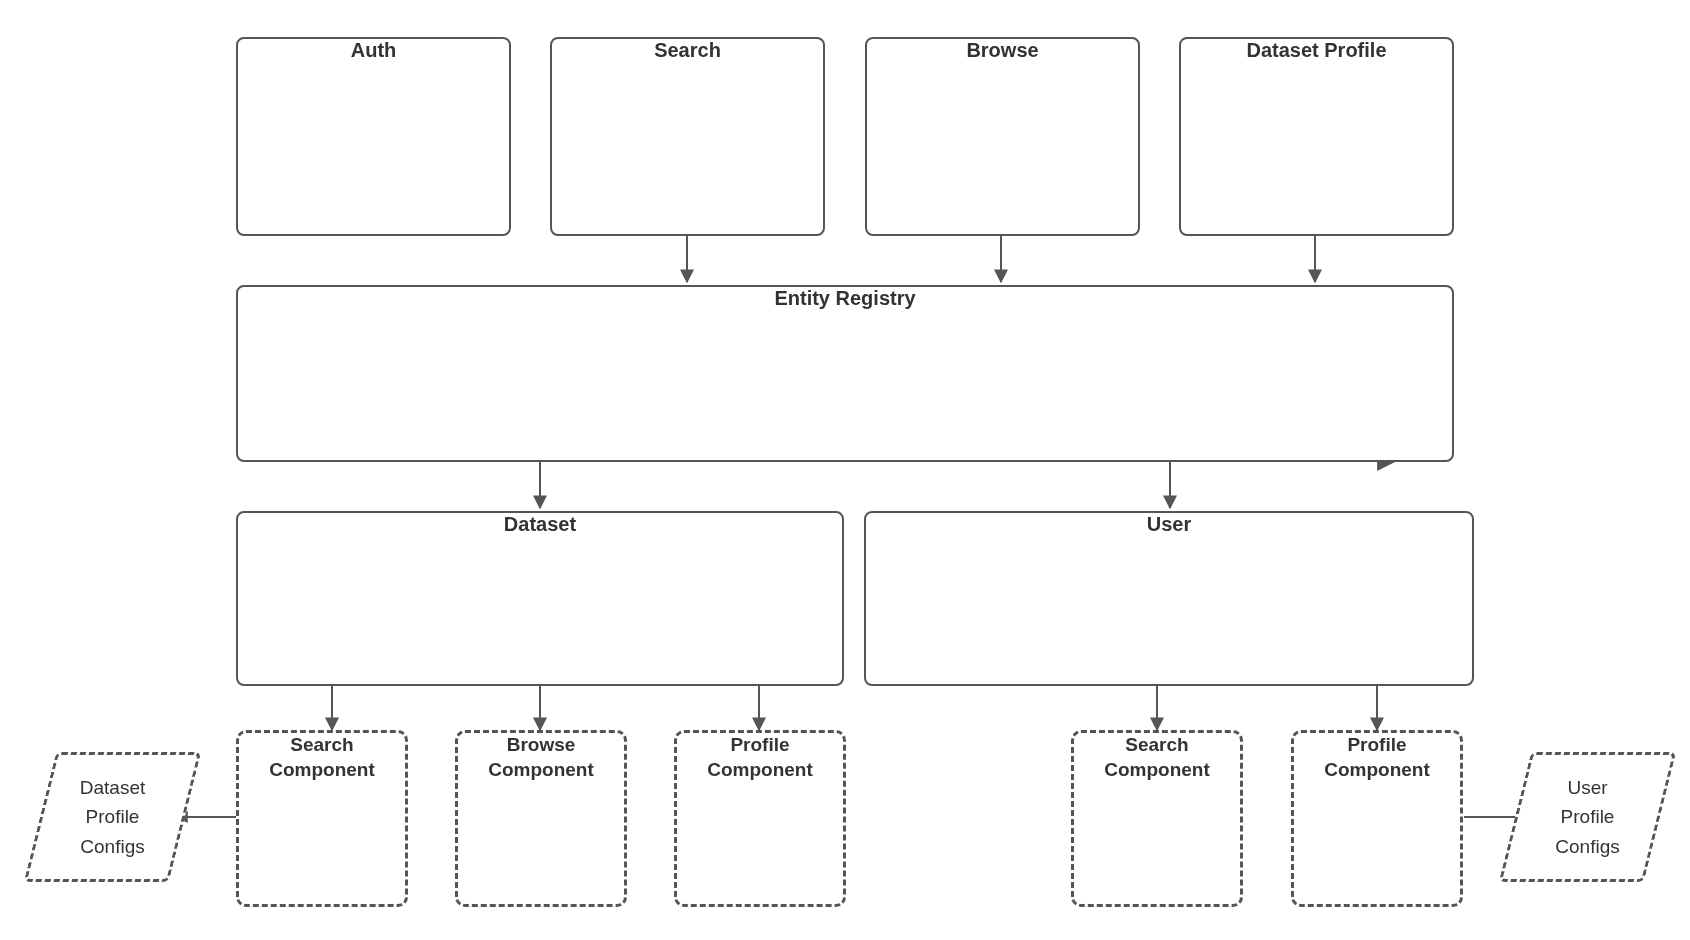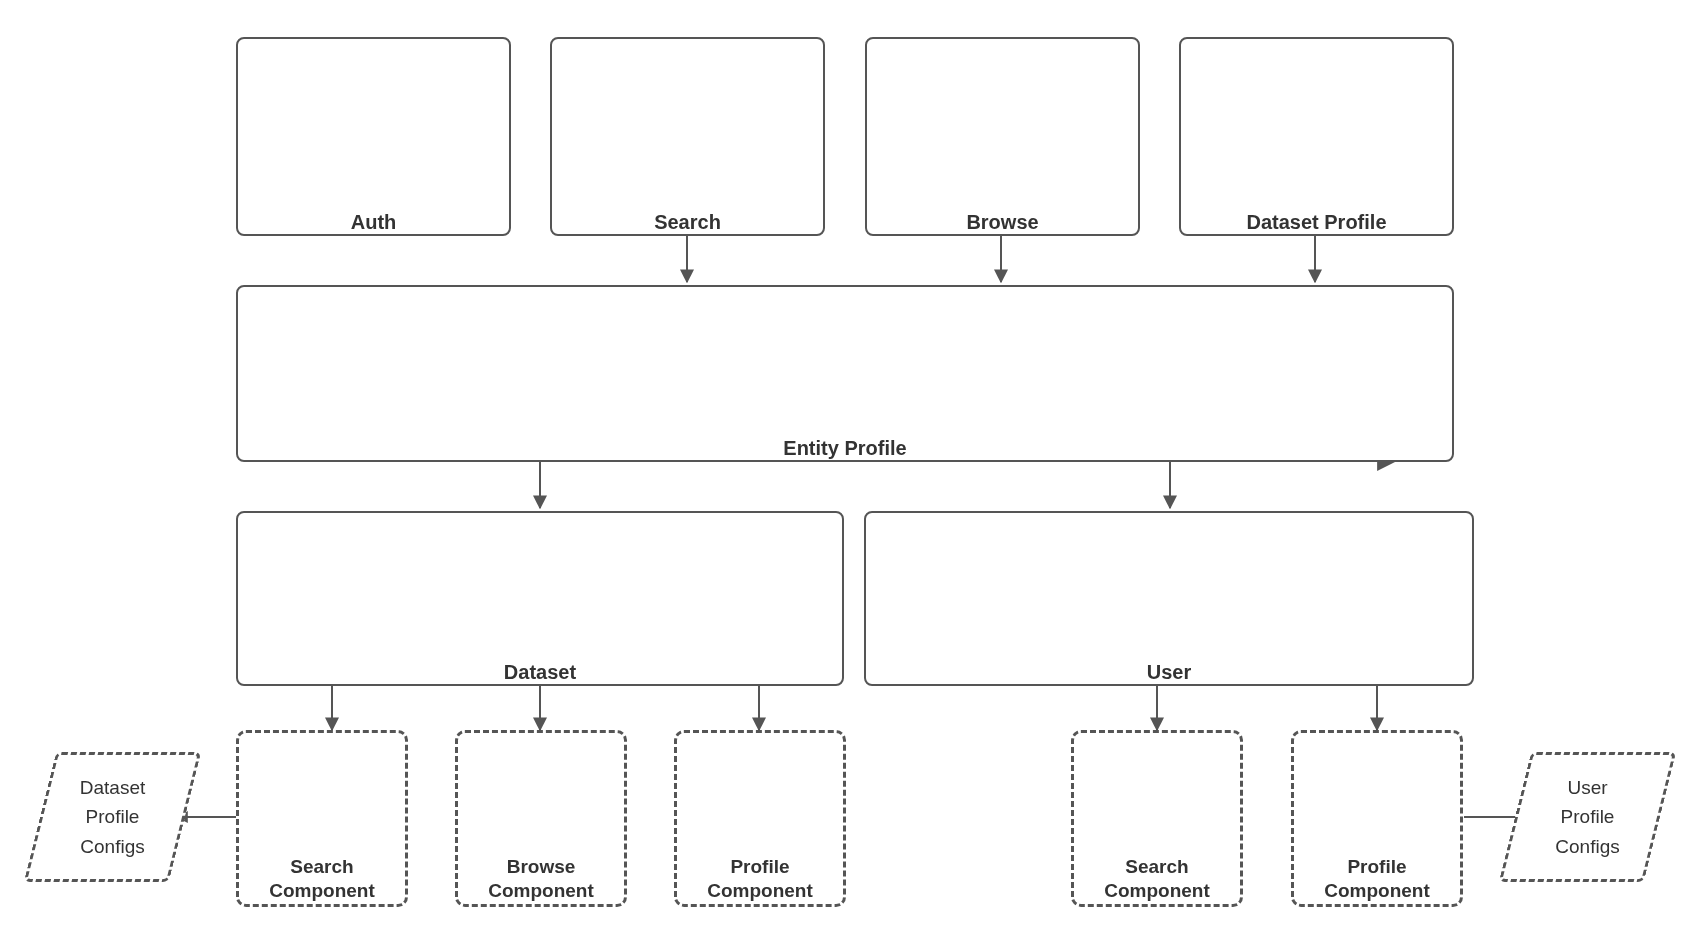--- a/index.html
+++ b/index.html
@@ -22,21 +22,21 @@
     left: 0;
     top: 0;
     width: 1690px;
     height: 940px;
     pointer-events: none;
   }
   .node {
     position: absolute;
     box-sizing: border-box;
     display: flex;
-    align-items: flex-end;
+    align-items: flex-start;
     justify-content: center;
     text-align: center;
     color: #333333;
     background: #ffffff;
   }
   .solid-box {
     border: 2.5px solid #555555;
     border-radius: 8px;
     font-weight: bold;
     font-size: 20px;
@@ -131,21 +131,21 @@
 
   <div class="node solid-box" style="left:865px; top:37px; width:275px; height:199px;">
     <span class="lbl">Browse</span>
   </div>
 
   <div class="node solid-box" style="left:1179px; top:37px; width:275px; height:199px;">
     <span class="lbl">Dataset Profile</span>
   </div>
 
   <div class="node solid-box" style="left:236px; top:285px; width:1218px; height:177px;">
-    <span class="lbl">Entity Profile</span>
+    <span class="lbl">Entity Registry</span>
   </div>
 
   <div class="node solid-box" style="left:236px; top:511px; width:608px; height:175px;">
     <span class="lbl">Dataset</span>
   </div>
 
   <div class="node solid-box" style="left:864px; top:511px; width:610px; height:175px;">
     <span class="lbl">User</span>
   </div>
 

